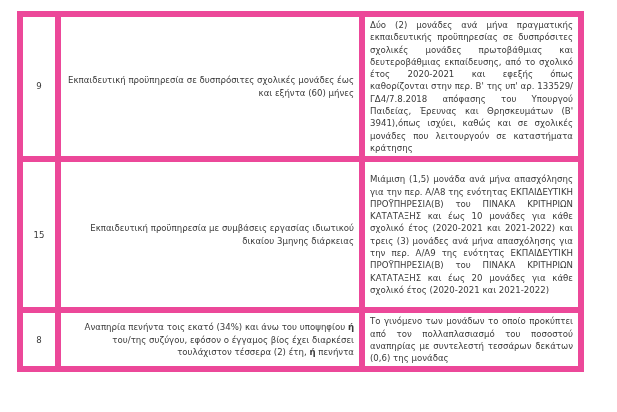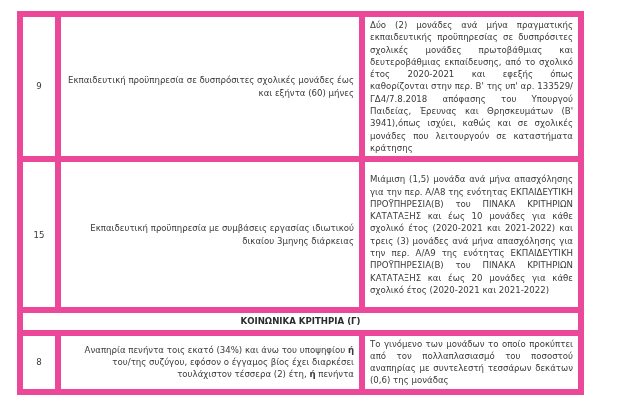--- a/index.html
+++ b/index.html
@@ -32,22 +32,19 @@
       <tr class="r9">
     <td class="num">9</td>
     <td class="desc">Εκπαιδευτική προϋπηρεσία σε δυσπρόσιτες σχολικές μονάδες έως και εξήντα (60) μήνες</td>
     <td class="val">Δύο (2) μονάδες ανά μήνα πραγματικής εκπαιδευτικής προϋπηρεσίας σε δυσπρόσιτες σχολικές μονάδες πρωτοβάθμιας και δευτεροβάθμιας εκπαίδευσης, από το σχολικό έτος 2020-2021 και εφεξής όπως καθορίζονται στην περ. Β' της υπ' αρ. 133529/ΓΔ4/7.8.2018 απόφασης του Υπουργού Παιδείας, Έρευνας και Θρησκευμάτων (Β' 3941),όπως ισχύει, καθώς και σε σχολικές μονάδες που λειτουργούν σε καταστήματα κράτησης</td>
   </tr>
   <tr class="r10">
     <td class="num">15</td>
     <td class="desc">Εκπαιδευτική προϋπηρεσία με συμβάσεις εργασίας ιδιωτικού δικαίου 3μηνης διάρκειας</td>
     <td class="val">Μιάμιση (1,5) μονάδα ανά μήνα απασχόλησης για την περ. Α/Α8 της ενότητας ΕΚΠΑΙΔΕΥΤΙΚΗ ΠΡΟΫΠΗΡΕΣΙΑ(Β) του ΠΙΝΑΚΑ ΚΡΙΤΗΡΙΩΝ ΚΑΤΑΤΑΞΗΣ και έως 10 μονάδες για κάθε σχολικό έτος (2020-2021 και 2021-2022) και τρεις (3) μονάδες ανά μήνα απασχόλησης για την περ. Α/Α9 της ενότητας ΕΚΠΑΙΔΕΥΤΙΚΗ ΠΡΟΫΠΗΡΕΣΙΑ(Β) του ΠΙΝΑΚΑ ΚΡΙΤΗΡΙΩΝ ΚΑΤΑΤΑΞΗΣ και έως 20 μονάδες για κάθε σχολικό έτος (2020-2021 και 2021-2022)</td>
   </tr>
-  <tr class="hdr">
-    <td colspan="3">ΚΟΙΝΩΝΙΚΑ ΚΡΙΤΗΡΙΑ (Γ)</td>
-  </tr>
   <tr class="r12">
     <td class="num">8</td>
     <td class="desc"><span>Αναπηρία πενήντα τοις εκατό (34%) και άνω του υποψηφίου </span><b class="em">ή</b><span> του/της συζύγου, εφόσον ο έγγαμος βίος έχει διαρκέσει τουλάχιστον τέσσερα (2) έτη, </span><b class="em">ή</b><span> πενήντα</span></td>
     <td class="val">Το γινόμενο των μονάδων το οποίο προκύπτει από τον πολλαπλασιασμό του ποσοστού αναπηρίας με συντελεστή τεσσάρων δεκάτων (0,6) της μονάδας</td>
   </tr>
 </tbody>
   </table>
 
 </body></html>

